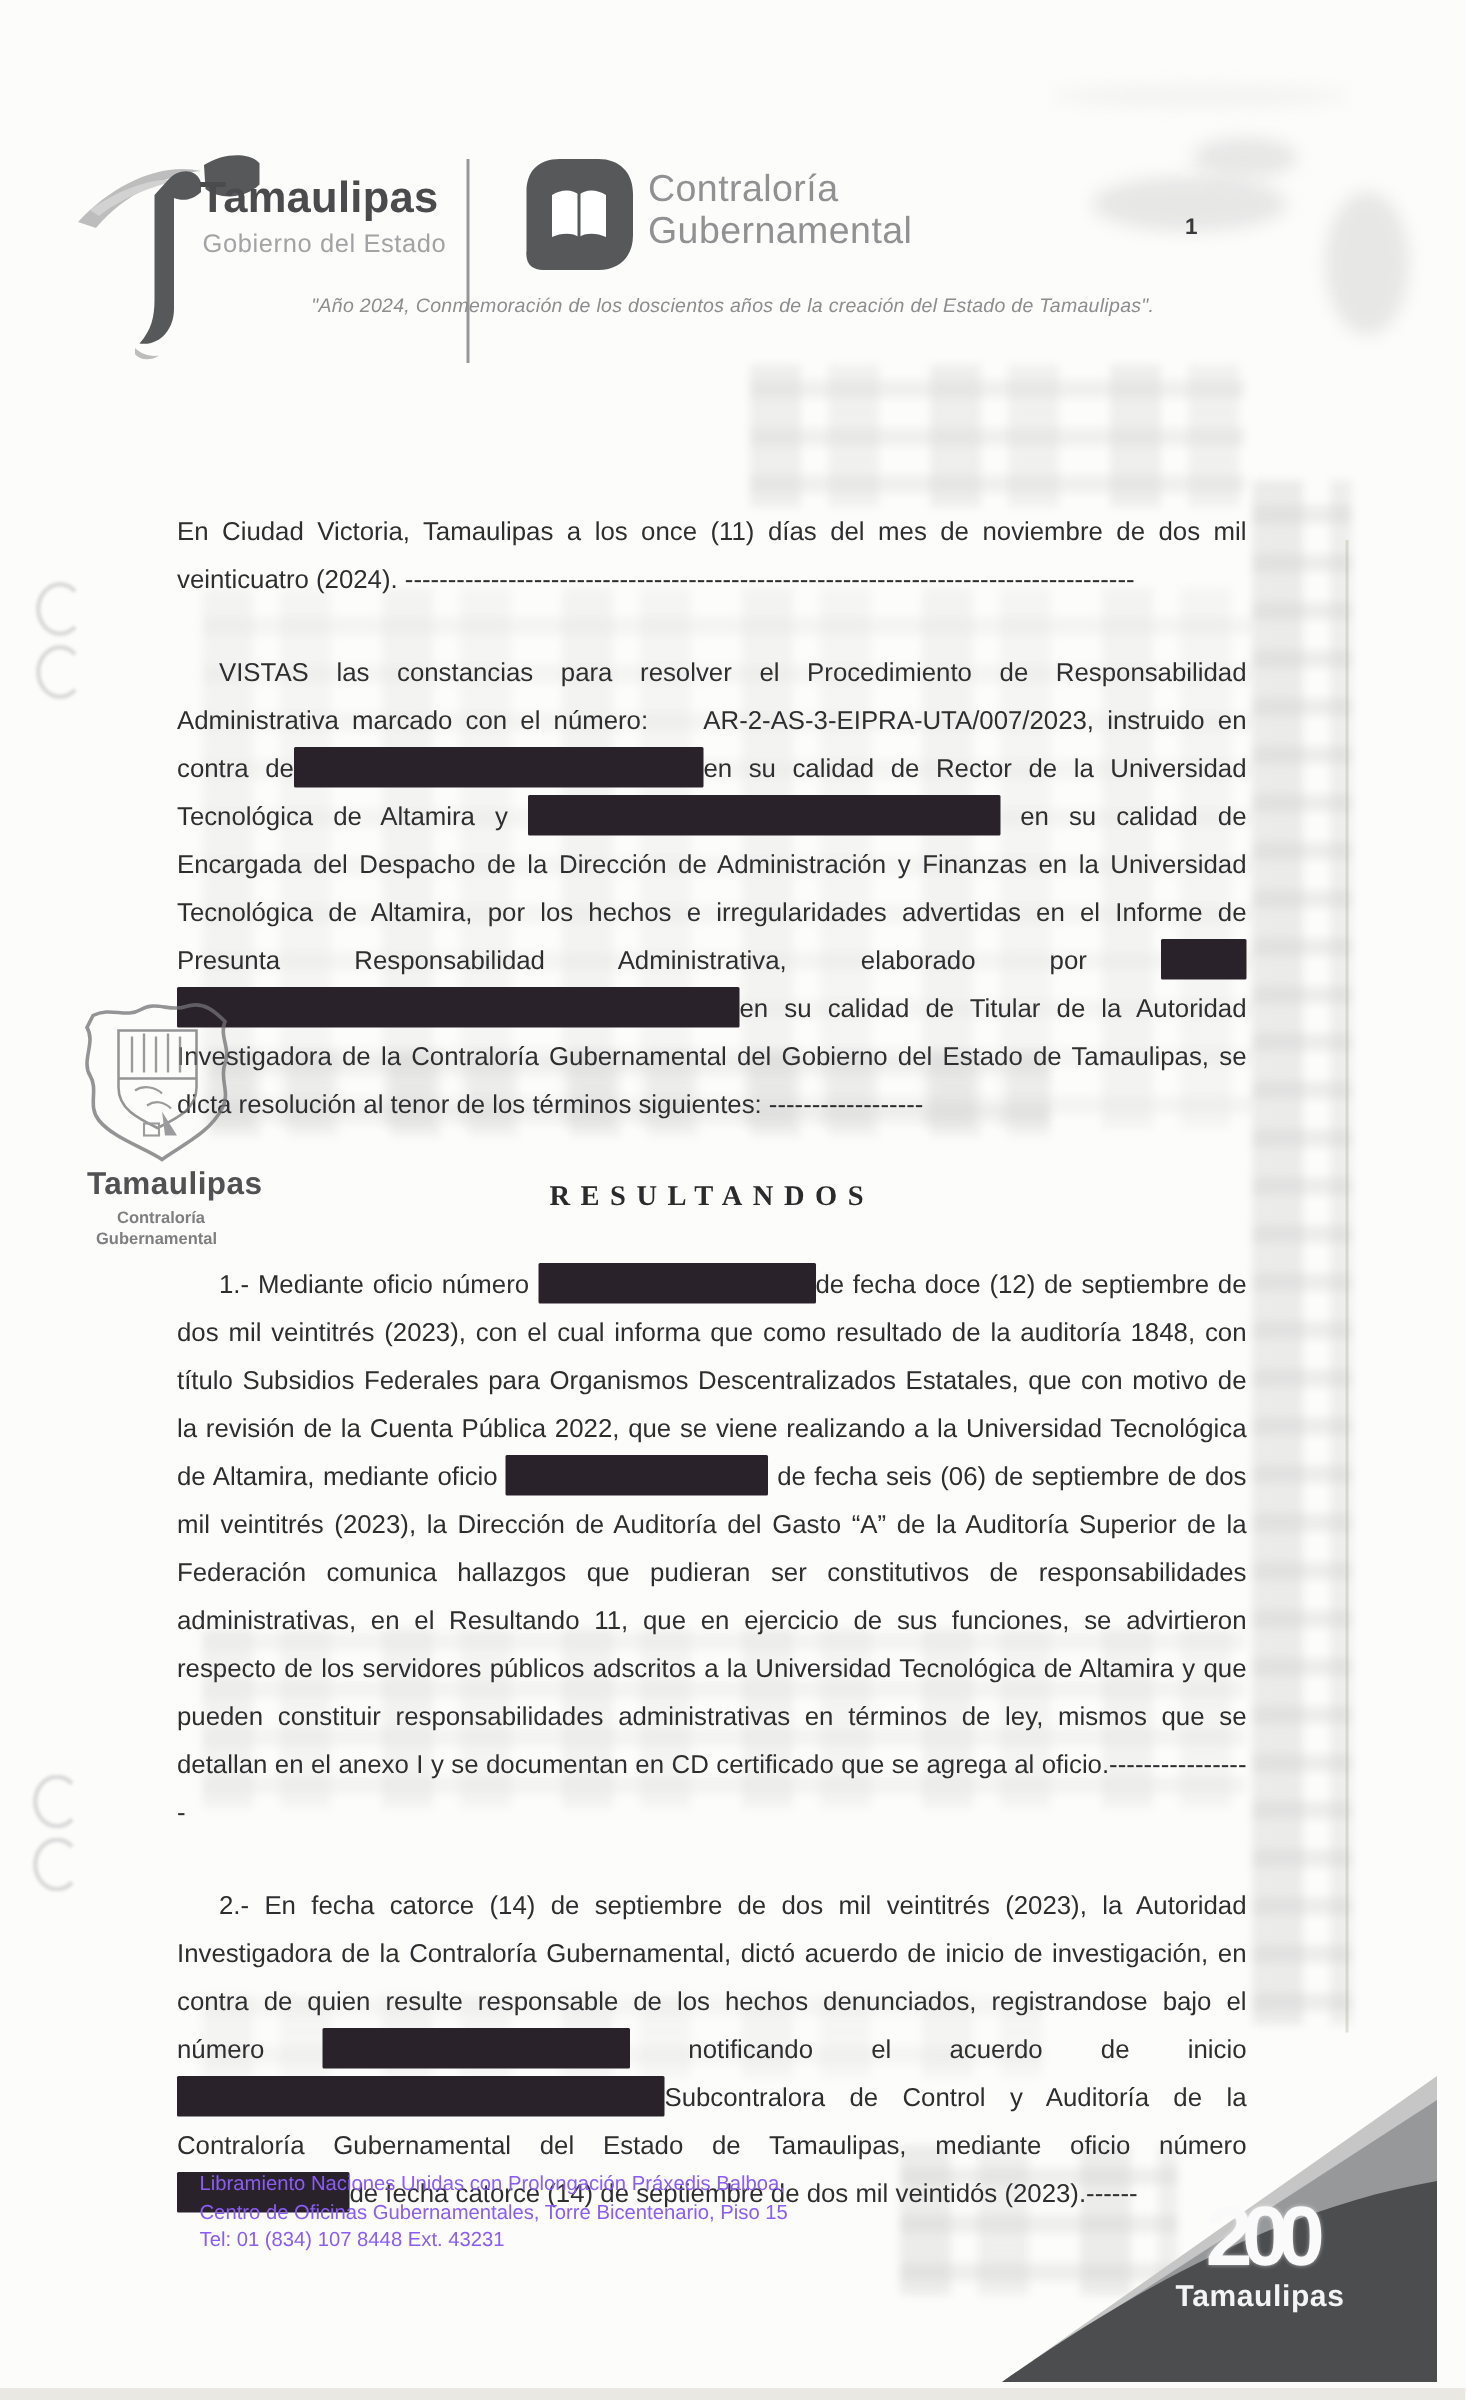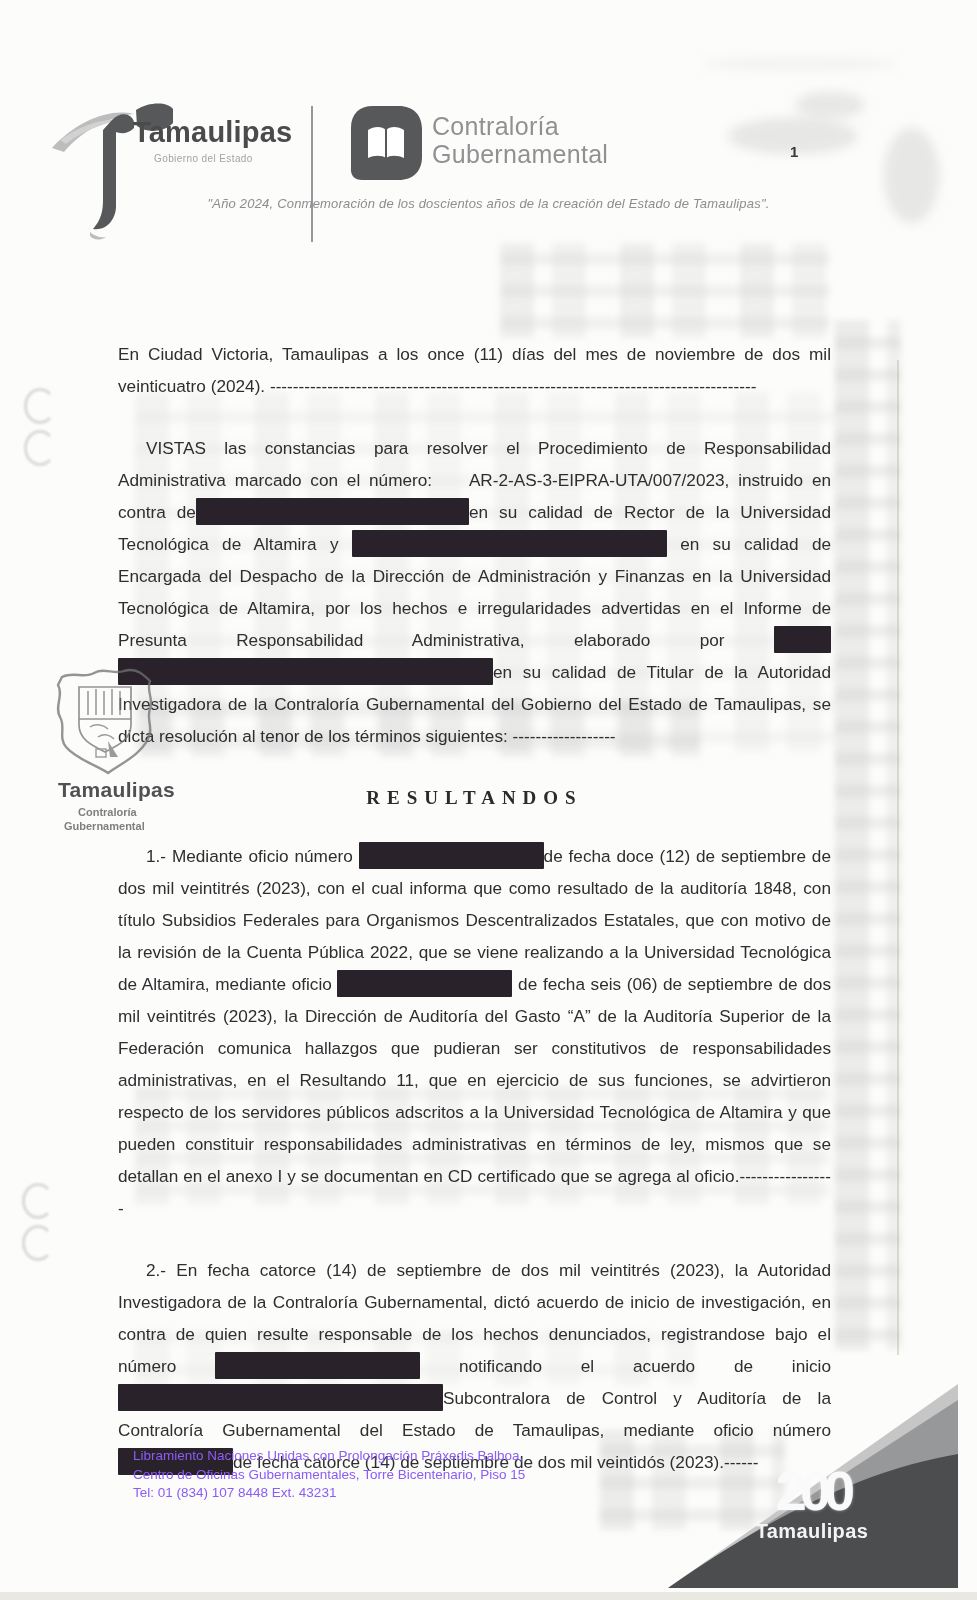--- a/index.html
+++ b/index.html
@@ -19,21 +19,21 @@
     filter:blur(3px);opacity:.35;}
   .smudge{position:absolute;background:rgba(175,175,178,.28);filter:blur(6px);border-radius:50%;pointer-events:none;}
   .cmark{position:absolute;width:26px;height:30px;border:3px solid rgba(178,178,182,.45);
     border-right-color:transparent;border-radius:50%;filter:blur(1px);pointer-events:none;}
   .edge-line{position:absolute;left:897px;top:360px;width:2px;height:995px;background:rgba(165,172,140,.35);filter:blur(.5px);}
   .bottom-strip{position:absolute;left:0;top:1592px;width:977px;height:8px;background:#e9e8e3;}
 
   
   .tam-mark{position:absolute;left:50px;top:92px;}
   .tam-name{position:absolute;left:133px;top:116px;font-size:29px;font-weight:bold;color:#4b4b4d;letter-spacing:.2px;}
-  .tam-sub{position:absolute;left:154px;top:153px;font-size:10px;color:#a3a3a5;letter-spacing:.4px;}
+  .tam-sub{position:absolute;left:135px;top:153px;font-size:17px;color:#a3a3a5;letter-spacing:.4px;}
   .hdr-divider{position:absolute;left:311px;top:106px;width:1.5px;height:136px;background:#97979a;}
   .cg-mark{position:absolute;left:347px;top:103px;}
   .cg-name{position:absolute;left:432px;top:112px;font-size:25px;color:#919194;line-height:28px;letter-spacing:.3px;}
   .page-num{position:absolute;left:790px;top:143px;font-size:15px;font-weight:bold;color:#3a3a3c;}
   .motto{position:absolute;left:0;top:196px;width:100%;text-align:center;
     font-size:13px;font-style:italic;color:#8d8d90;letter-spacing:.2px;}
 
   
   .doc-title{position:absolute;left:0;top:235px;width:100%;text-align:center;
     font-size:18.5px;font-weight:bold;color:#2c2c2f;letter-spacing:.3px;}
@@ -55,21 +55,21 @@
   .shield{position:absolute;left:12px;top:5px;opacity:.75;}
   .stamp-title{position:absolute;left:18px;top:118px;font-size:21px;font-weight:bold;color:rgba(72,72,75,.95);letter-spacing:.3px;white-space:nowrap;}
   .stamp-sub1{position:absolute;left:38px;top:146px;font-size:11px;font-weight:bold;color:rgba(104,104,108,.85);white-space:nowrap;}
   .stamp-sub2{position:absolute;left:24px;top:160px;font-size:11px;font-weight:bold;color:rgba(104,104,108,.85);white-space:nowrap;}
 
   
   .footer{position:absolute;left:133px;top:1447px;font-size:13.5px;line-height:18.5px;color:#8b5cf6;z-index:2;}
 
   
   .corner{position:absolute;left:640px;top:1350px;z-index:1;}
-  .corner-logo{position:absolute;left:714px;top:1462px;width:196px;text-align:center;z-index:2;}
+  .corner-logo{position:absolute;left:742px;top:1462px;width:196px;text-align:center;z-index:2;}
   .corner-200{font-size:56px;font-weight:bold;color:#fafafa;letter-spacing:-7px;line-height:58px;text-shadow:0 0 3px rgba(255,255,255,.55);}
   .corner-label{font-size:20px;font-weight:bold;color:#f4f4f4;margin-top:0px;letter-spacing:.4px;}
 </style>
 </head>
 <body>
 
 <div class="page">
 
   <div class="ghost" style="left:500px;top:243px;width:330px;height:95px;"></div>
   <div class="ghost" style="left:135px;top:392px;width:700px;height:360px;opacity:.22;"></div>

